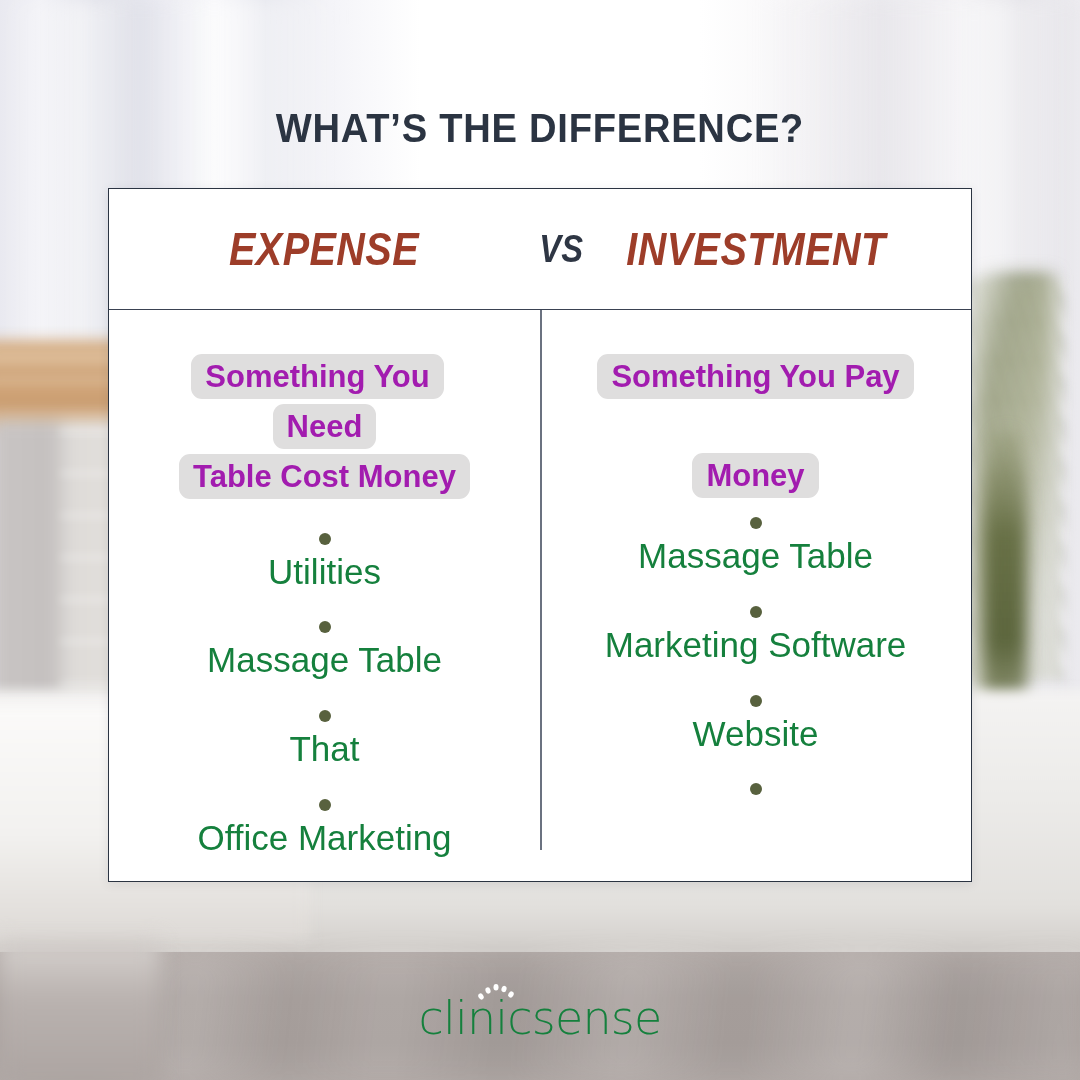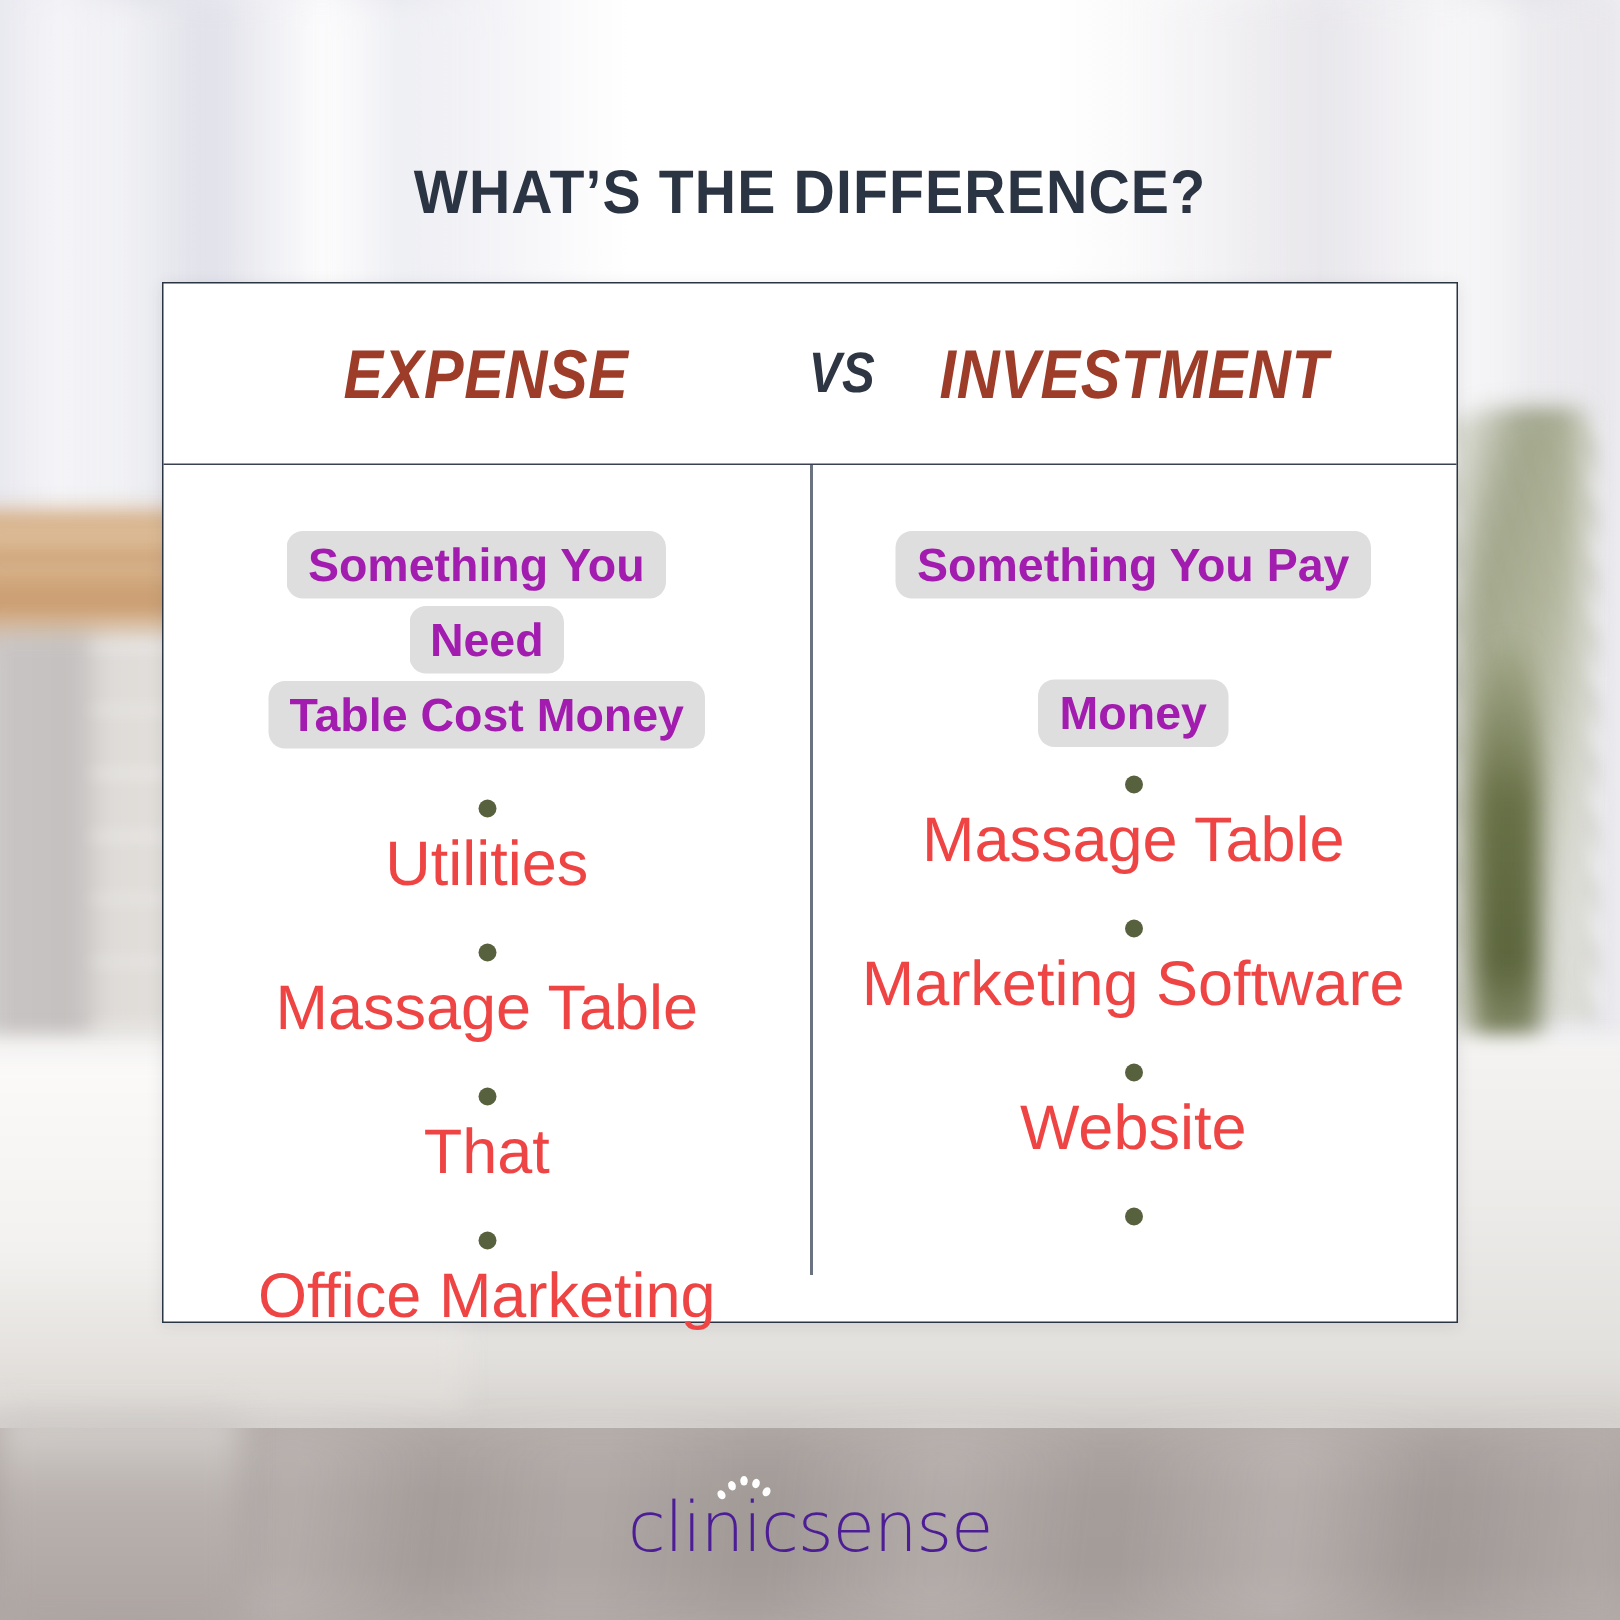--- a/index.html
+++ b/index.html
@@ -259,42 +259,42 @@
   }
   .dot {
     display: block;
     width: 12px; height: 12px;
     border-radius: 50%;
     background: #58613e;
     margin: 0 auto 9px auto;
   }
   .item-text {
     display: block;
-    font-size: 42px;
-    color: #ef4444;
+    font-size: 35px;
+    color: #15803d;
     font-weight: 400;
     line-height: 1.05;
     margin-bottom: 31px;
     font-family: "Liberation Sans", sans-serif;
   }
 
   
   .logo {
     position: absolute;
     left: 0; top: 995px;
     width: 1080px;
     text-align: center;
   }
   .logo-wrap {
     display: inline-block;
     position: relative;
   }
   .logo-text {
     font-size: 46px;
-    color: #4c1d95;
+    color: #15803d;
     font-weight: 300;
     letter-spacing: -0.8px;
     font-family: "DejaVu Sans", sans-serif;
     line-height: 1;
   }
   .logo-dots {
     position: absolute;
     left: 58px; top: -11px;
     width: 42px; height: 16px;
   }

